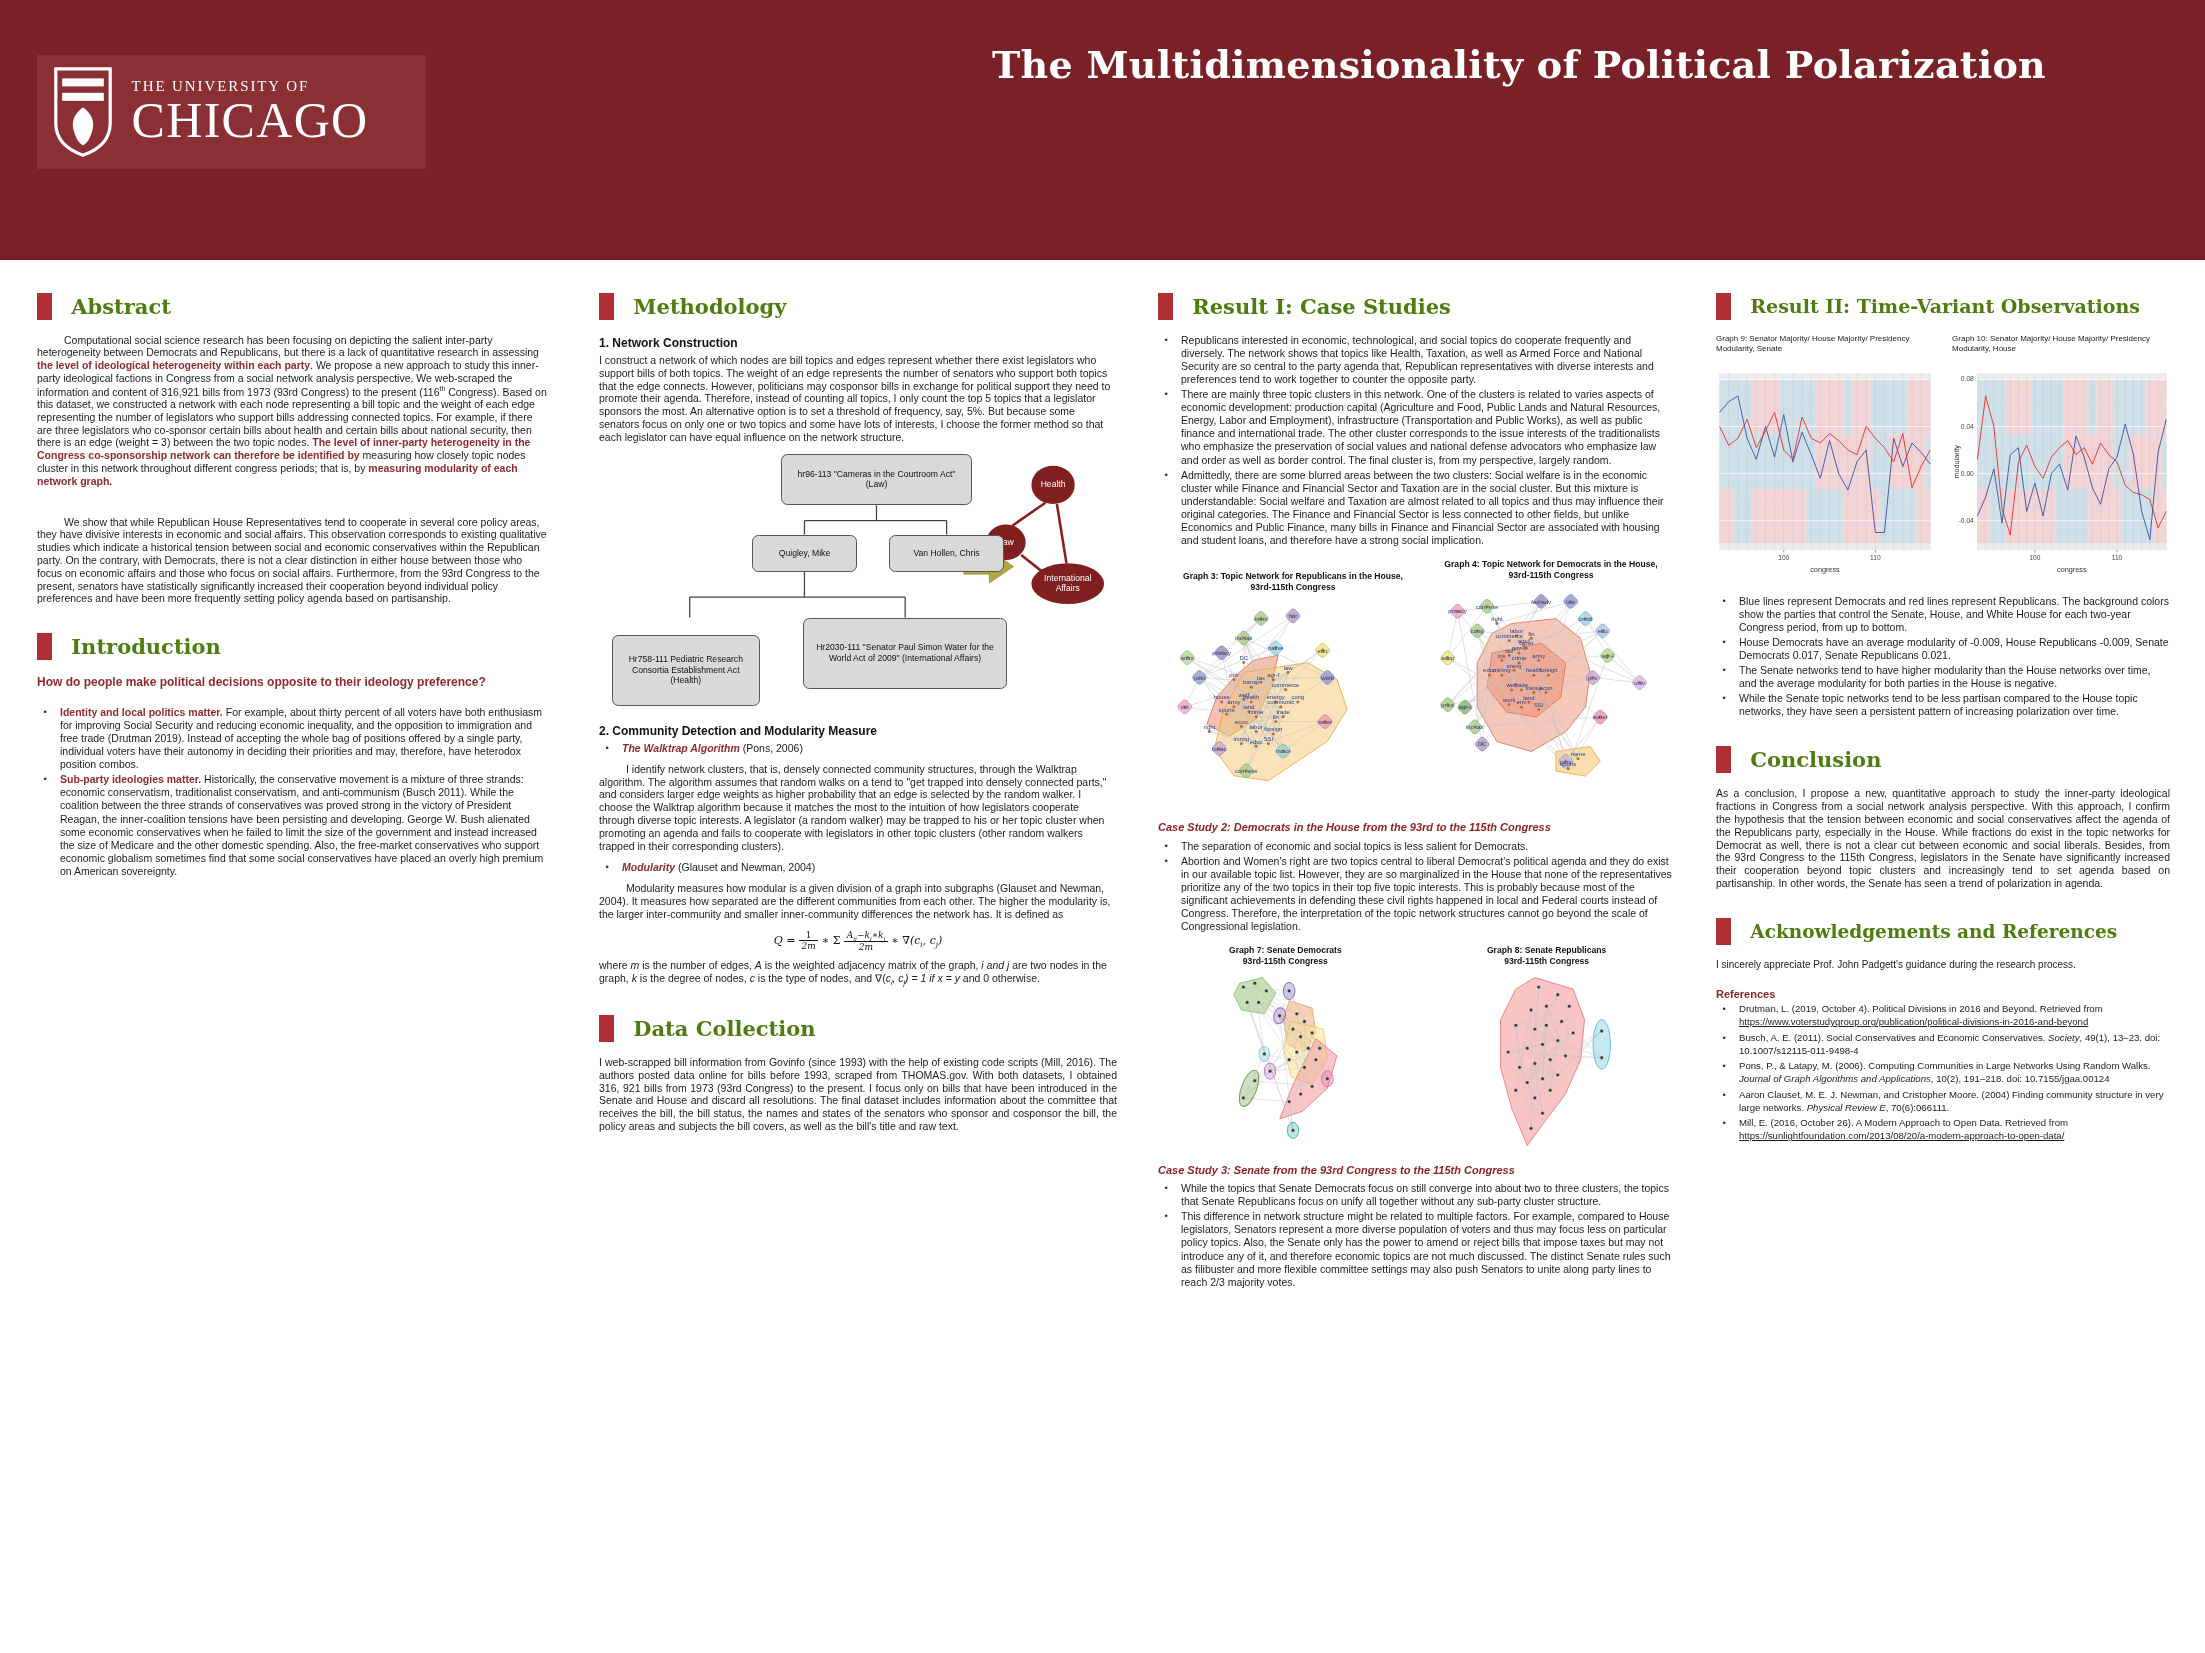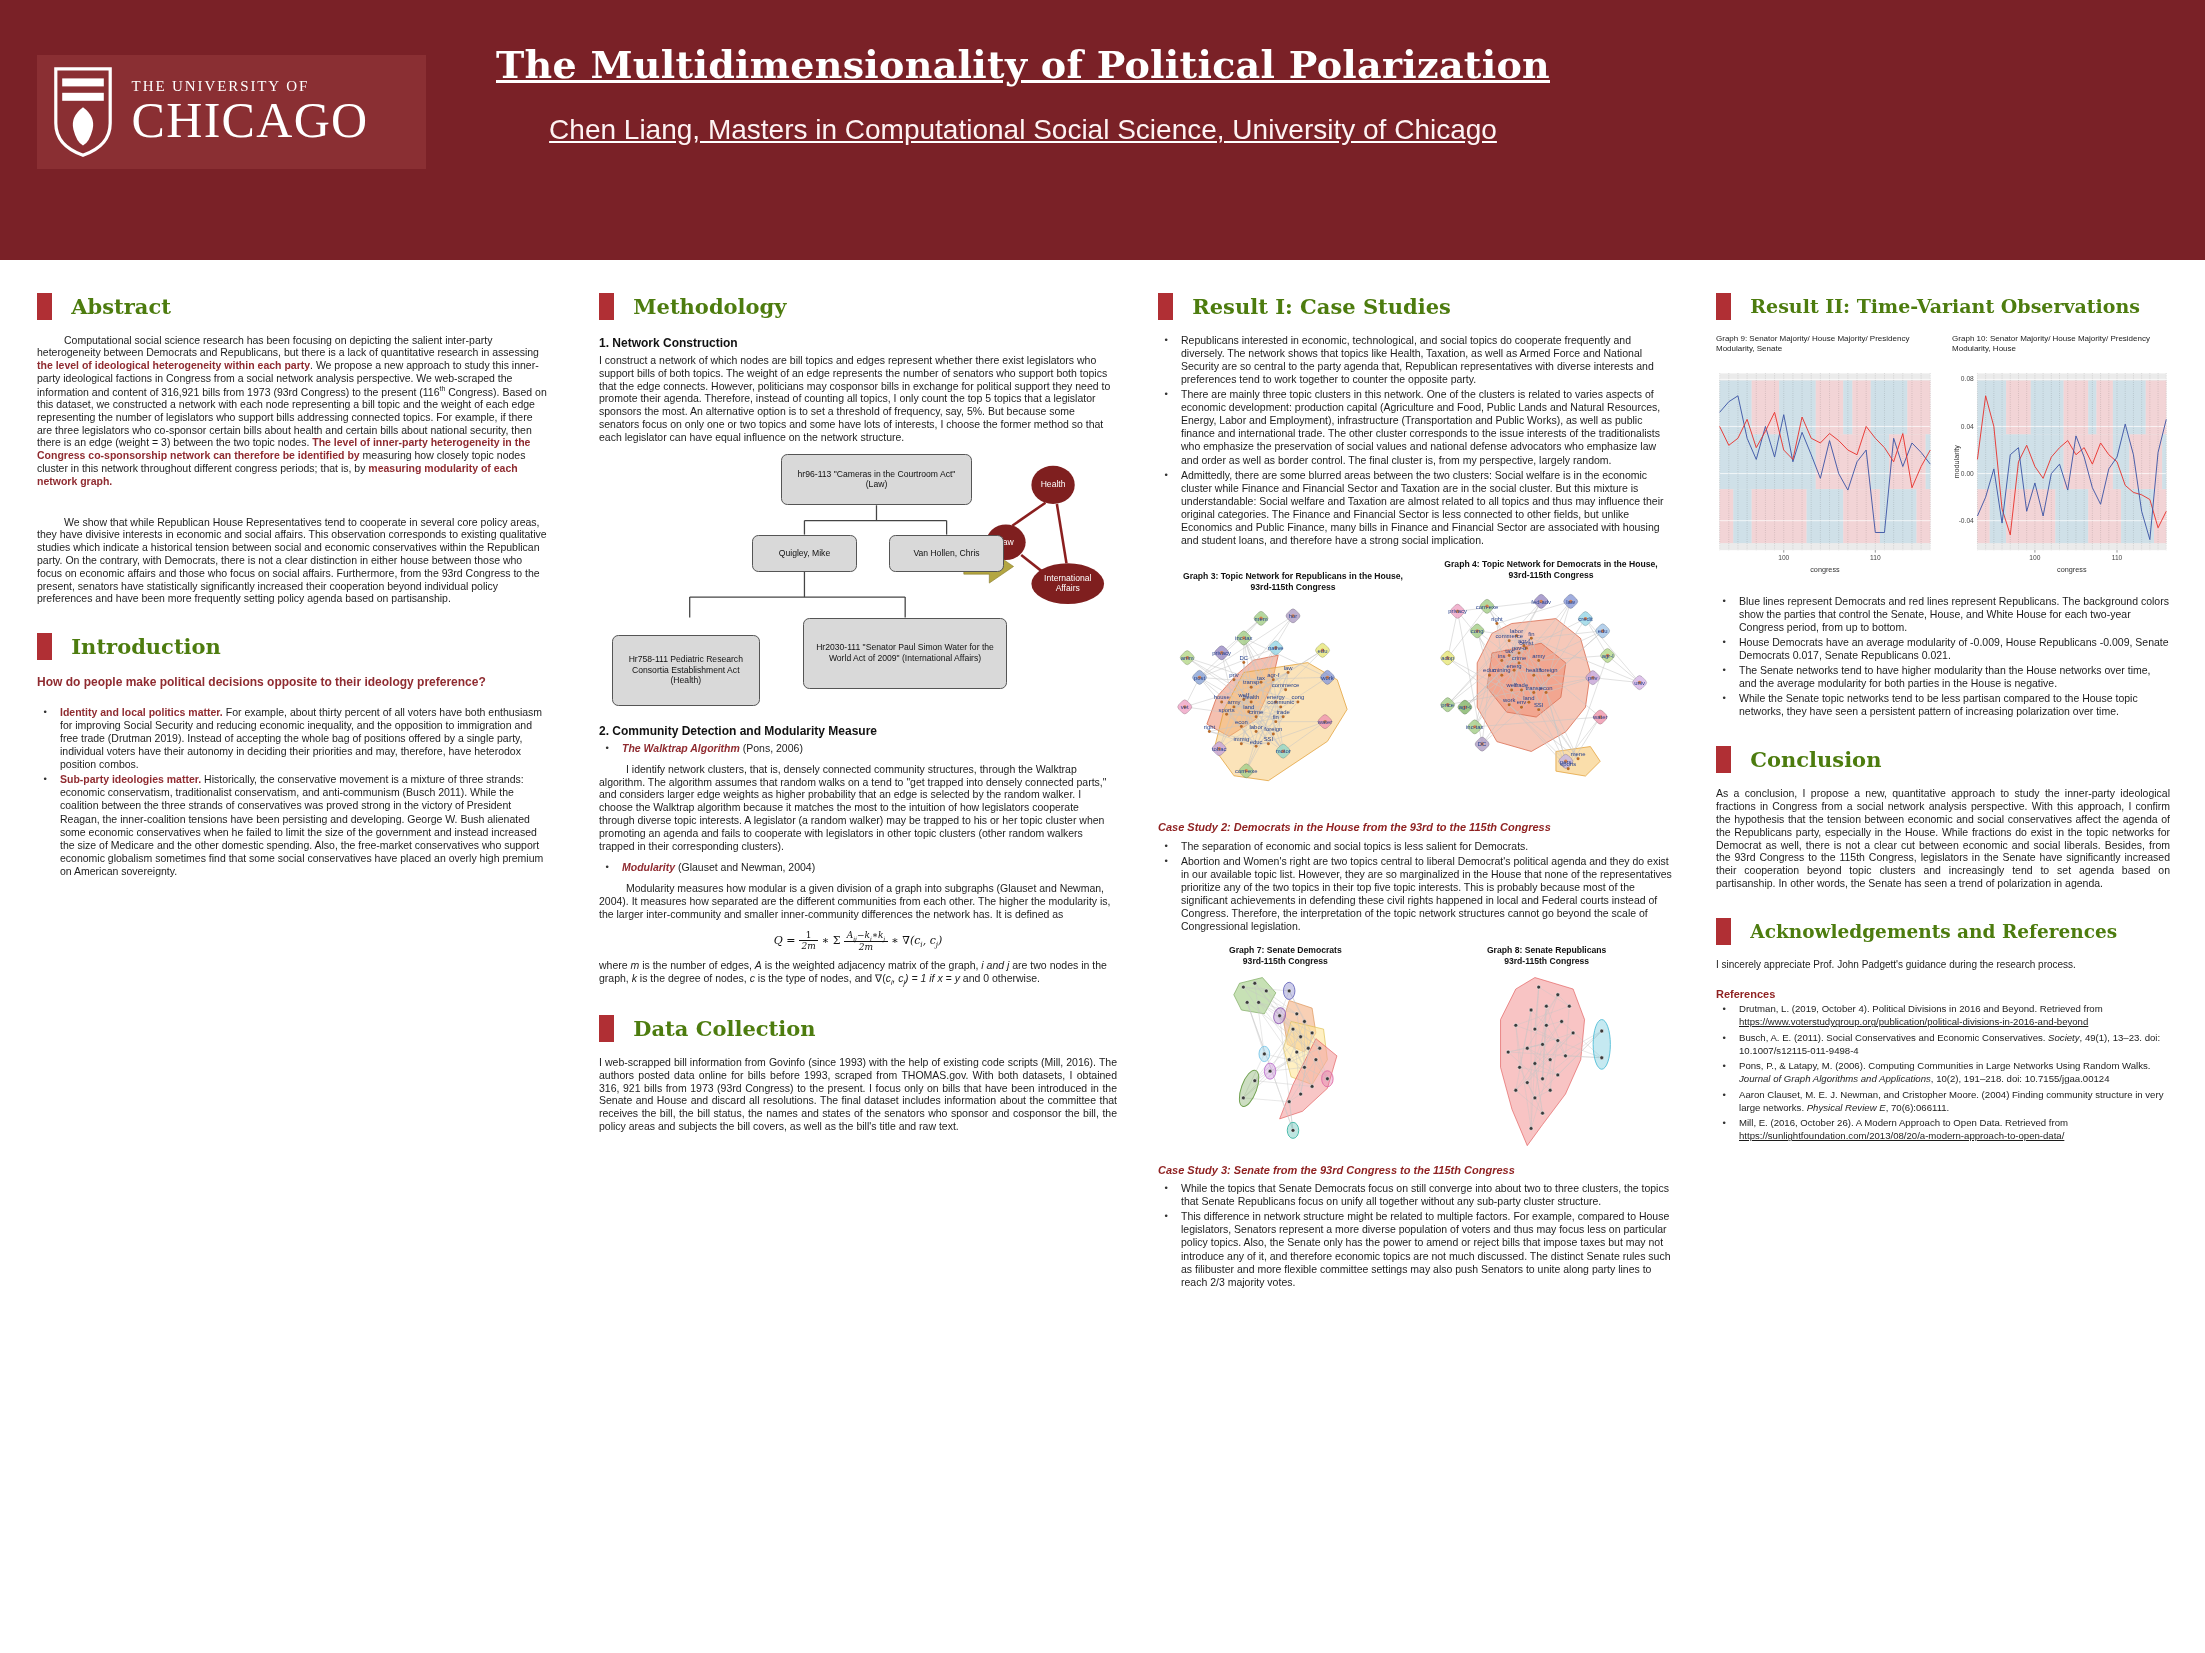--- a/index.html
+++ b/index.html
@@ -6,21 +6,21 @@
   .poster{position:relative;width:2205px;height:1654px;background:#ffffff;overflow:hidden;
           font-family:"Liberation Sans",sans-serif;color:#1c1c1c;}
   
   header{position:absolute;left:0;top:0;width:2205px;height:260px;background:#7a2127;}
   .logo{position:absolute;left:37px;top:55px;width:389px;height:114px;background:#8a2f33;
         display:flex;align-items:center;padding-left:14px;box-sizing:border-box;}
   .logo svg{flex:0 0 auto;}
   .logo-text{margin-left:16.6px;color:#fff;}
   .logo-top{font-family:"Liberation Serif",serif;font-size:15px;letter-spacing:1.9px;}
   .logo-bottom{font-family:"Liberation Serif",serif;font-size:50px;letter-spacing:1.3px;line-height:1.02;}
-  .titles{position:absolute;left:0;right:159px;top:38px;text-align:center;color:#ffffff;text-decoration:underline;}
+  .titles{position:absolute;left:0;right:159px;top:38px;text-align:right;color:#ffffff;}
   .titles h1{margin:0;font-family:"DejaVu Serif","Liberation Serif",serif;font-weight:bold;
              font-size:38px;line-height:1.42;letter-spacing:0.3px;}
   .author{margin-top:22px;font-size:28px;font-weight:400;color:#fdf3f3;}
   
   .col{position:absolute;top:276px;}
   #col1{left:37px;width:510px;}
   #col2{left:599px;width:518px;}
   #col3{left:1158px;width:516px;}
   #col4{left:1716px;width:454px;}
   
@@ -76,21 +76,20 @@
         <rect x="7" y="18" width="26" height="5" fill="#ffffff"></rect>
         <path d="M20 27 q-8 6 -6 14 q2 8 6 10 q4 -2 6 -10 q2 -8 -6 -14 z" fill="#ffffff"></path>
       </svg>
       <div class="logo-text">
         <div class="logo-top">THE UNIVERSITY OF</div>
         <div class="logo-bottom">CHICAGO</div>
       </div>
     </div>
     <div class="titles">
       <h1><span>The Multidimensionality of Political Polarization</span><br></h1>
-      <div class="author">Chen Liang, Masters in Computational Social Science, University of Chicago</div>
     </div>
   </header>
 
   <section class="col" id="col1">
     <div class="sec-head">
       <span class="sq"></span>
       <h2>Abstract</h2>
     </div>
     <p class="p indent"><span>Computational social science research has been focusing on depicting the salient inter-party heterogeneity between Democrats and Republicans, but there is a lack of quantitative research in assessing </span><span class="hl">the level of ideological heterogeneity within each party</span><span>. We propose a new approach to study this inner-party ideological factions in Congress from a social network analysis perspective. We web-scraped the information and content of 316,921 bills from 1973 (93rd Congress) to the present (116</span><sup>th</sup><span> Congress). Based on this dataset, we constructed a network with each node representing a bill topic and the weight of each edge representing the number of legislators who support bills addressing connected topics. For example, if there are three legislators who co-sponsor certain bills about health and certain bills about national security, then there is an edge (weight = 3) between the two topic nodes. </span><span class="hl">The level of inner-party heterogeneity in the Congress co-sponsorship network can therefore be identified by</span><span> measuring how closely topic nodes cluster in this network throughout different congress periods; that is, by </span><span class="hl">measuring modularity of each network graph.</span></p>
     <p class="p indent gap"><span>We show that while Republican House Representatives tend to cooperate in several core policy areas, they have divisive interests in economic and social affairs. This observation corresponds to existing qualitative studies which indicate a historical tension between social and economic conservatives within the Republican party. On the contrary, with Democrats, there is not a clear distinction in either house between those who focus on economic affairs and those who focus on social affairs. Furthermore, from the 93rd Congress to the present, senators have statistically significantly increased their cooperation beyond individual policy preferences and have been more frequently setting policy agenda based on partisanship.</span></p>

